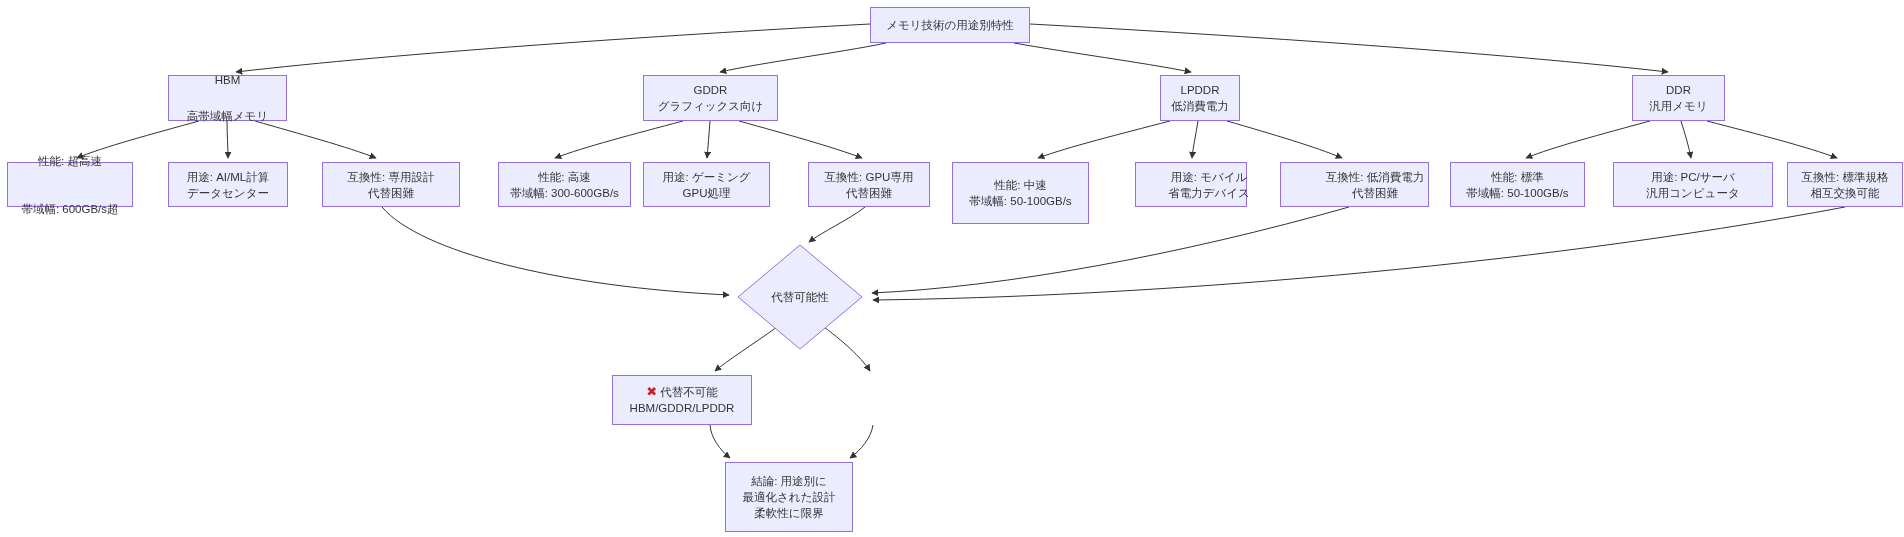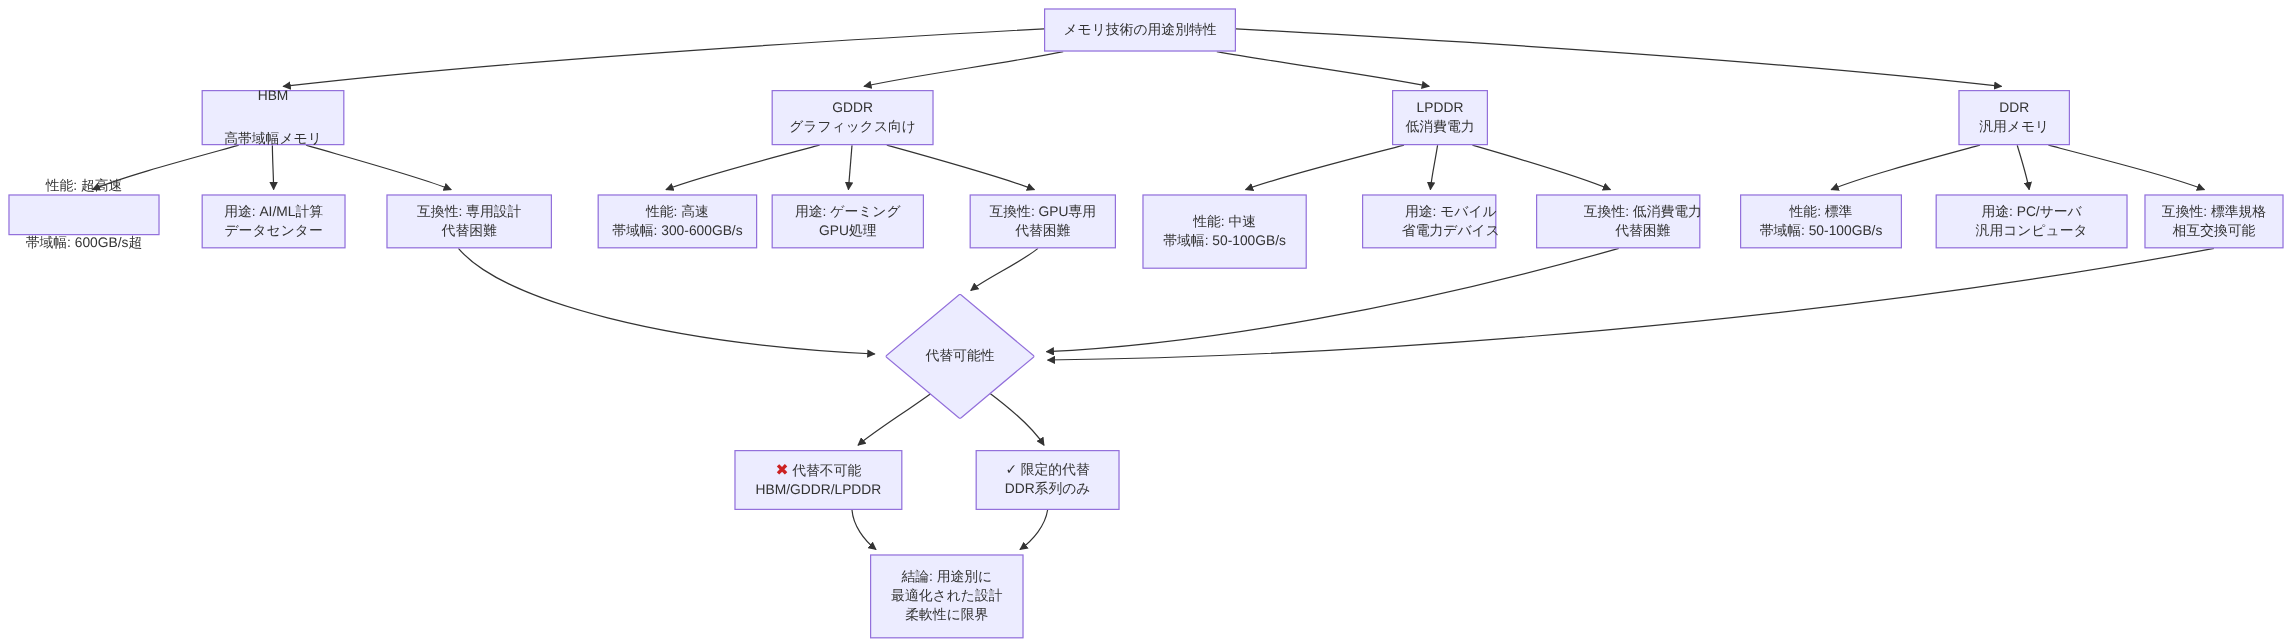--- a/index.html
+++ b/index.html
@@ -88,21 +88,21 @@
   </div>
   <div class="node" style="left:1160px;top:75px;width:80px;height:46px;">
     <div class="nl">LPDDR</div>
     <div class="nl">低消費電力</div>
   </div>
   <div class="node" style="left:1632px;top:75px;width:93px;height:46px;">
     <div class="nl">DDR</div>
     <div class="nl">汎用メモリ</div>
   </div>
 
-  <div class="node" style="left:7px;top:162px;width:126px;height:34px;gap:32px;">
+  <div class="node" style="left:7px;top:162px;width:126px;height:45px;gap:32px;">
     <div class="nl">性能: 超高速</div>
     <div class="nl">帯域幅: 600GB/s超</div>
   </div>
   <div class="node" style="left:168px;top:162px;width:120px;height:45px;justify-content:center;">
     <div class="nl">用途: AI/ML計算</div>
     <div class="nl">データセンター</div>
   </div>
   <div class="node" style="left:322px;top:162px;width:138px;height:45px;">
     <div class="nl">互換性: 専用設計</div>
     <div class="nl">代替困難</div>
@@ -122,21 +122,21 @@
   </div>
 
   <div class="node" style="left:952px;top:162px;width:137px;height:62px;">
     <div class="nl">性能: 中速</div>
     <div class="nl">帯域幅: 50-100GB/s</div>
   </div>
   <div class="node" style="left:1135px;top:162px;width:112px;height:45px;padding-left:36px;">
     <div class="nl">用途: モバイル</div>
     <div class="nl">省電力デバイス</div>
   </div>
-  <div class="node" style="left:1280px;top:162px;width:137px;height:45px;padding-left:41px;">
+  <div class="node" style="left:1280px;top:162px;width:149px;height:45px;padding-left:41px;">
     <div class="nl">互換性: 低消費電力</div>
     <div class="nl">代替困難</div>
   </div>
 
   <div class="node" style="left:1450px;top:162px;width:135px;height:45px;">
     <div class="nl">性能: 標準</div>
     <div class="nl">帯域幅: 50-100GB/s</div>
   </div>
   <div class="node" style="left:1613px;top:162px;width:160px;height:45px;">
     <div class="nl">用途: PC/サーバ</div>
@@ -153,26 +153,20 @@
     </svg>
     <div class="nl">代替可能性</div>
   </div>
 
   <div class="node" style="left:612px;top:375px;width:140px;height:50px;">
     <div class="nl">
       <span class="x-icon">✖</span><span>代替不可能</span>
     </div>
     <div class="nl">HBM/GDDR/LPDDR</div>
   </div>
-  <div class="node" style="left:813px;top:375px;width:120px;height:50px;">
-    <div class="nl">
-      <span class="check-icon">✓</span><span>限定的代替</span>
-    </div>
-    <div class="nl">DDR系列のみ</div>
-  </div>
 
   <div class="node" style="left:725px;top:462px;width:128px;height:70px;">
     <div class="nl">結論: 用途別に</div>
     <div class="nl">最適化された設計</div>
     <div class="nl">柔軟性に限界</div>
   </div>
 
 </div>
 
 </body></html>

